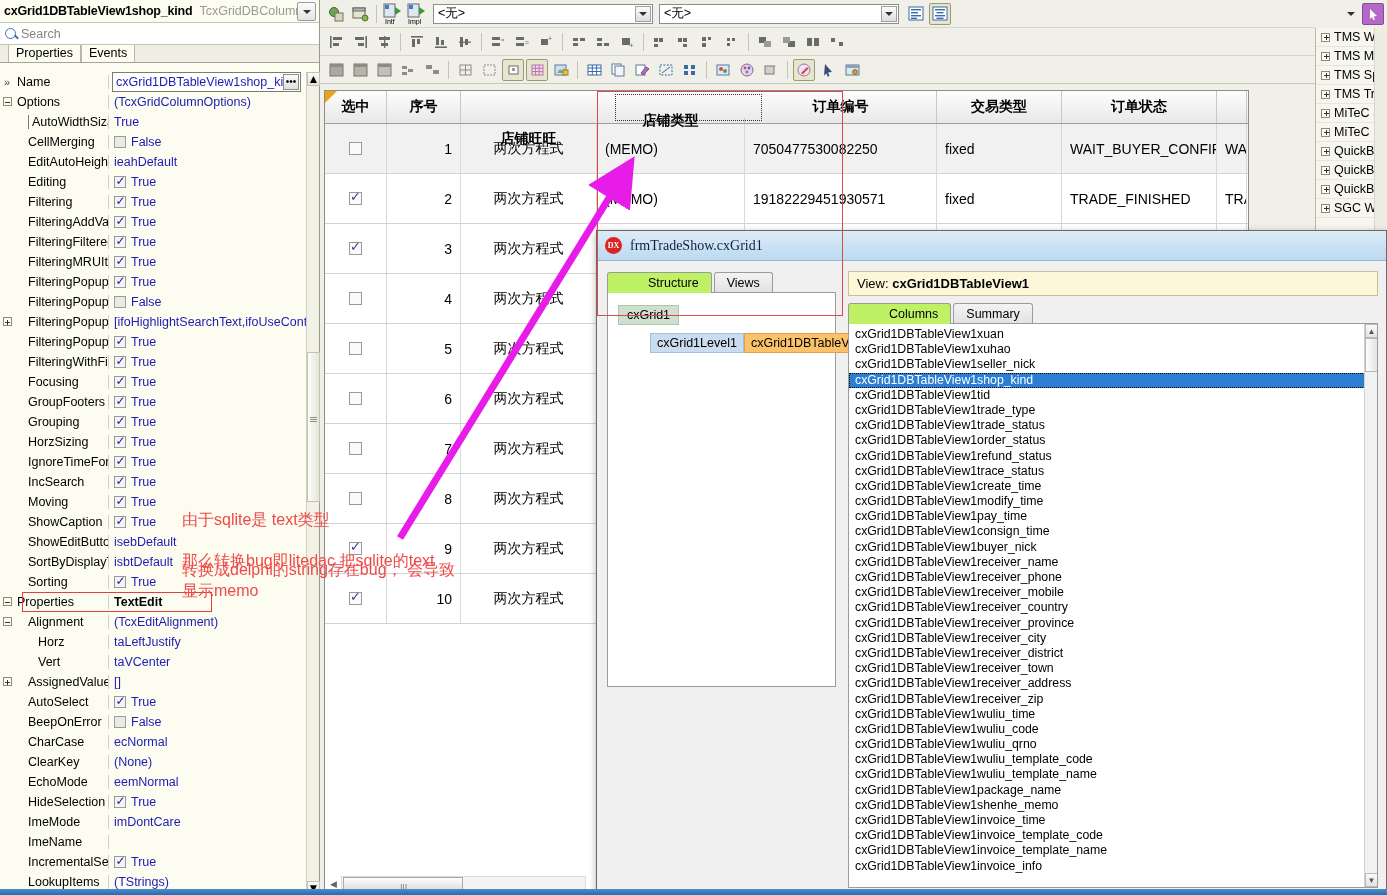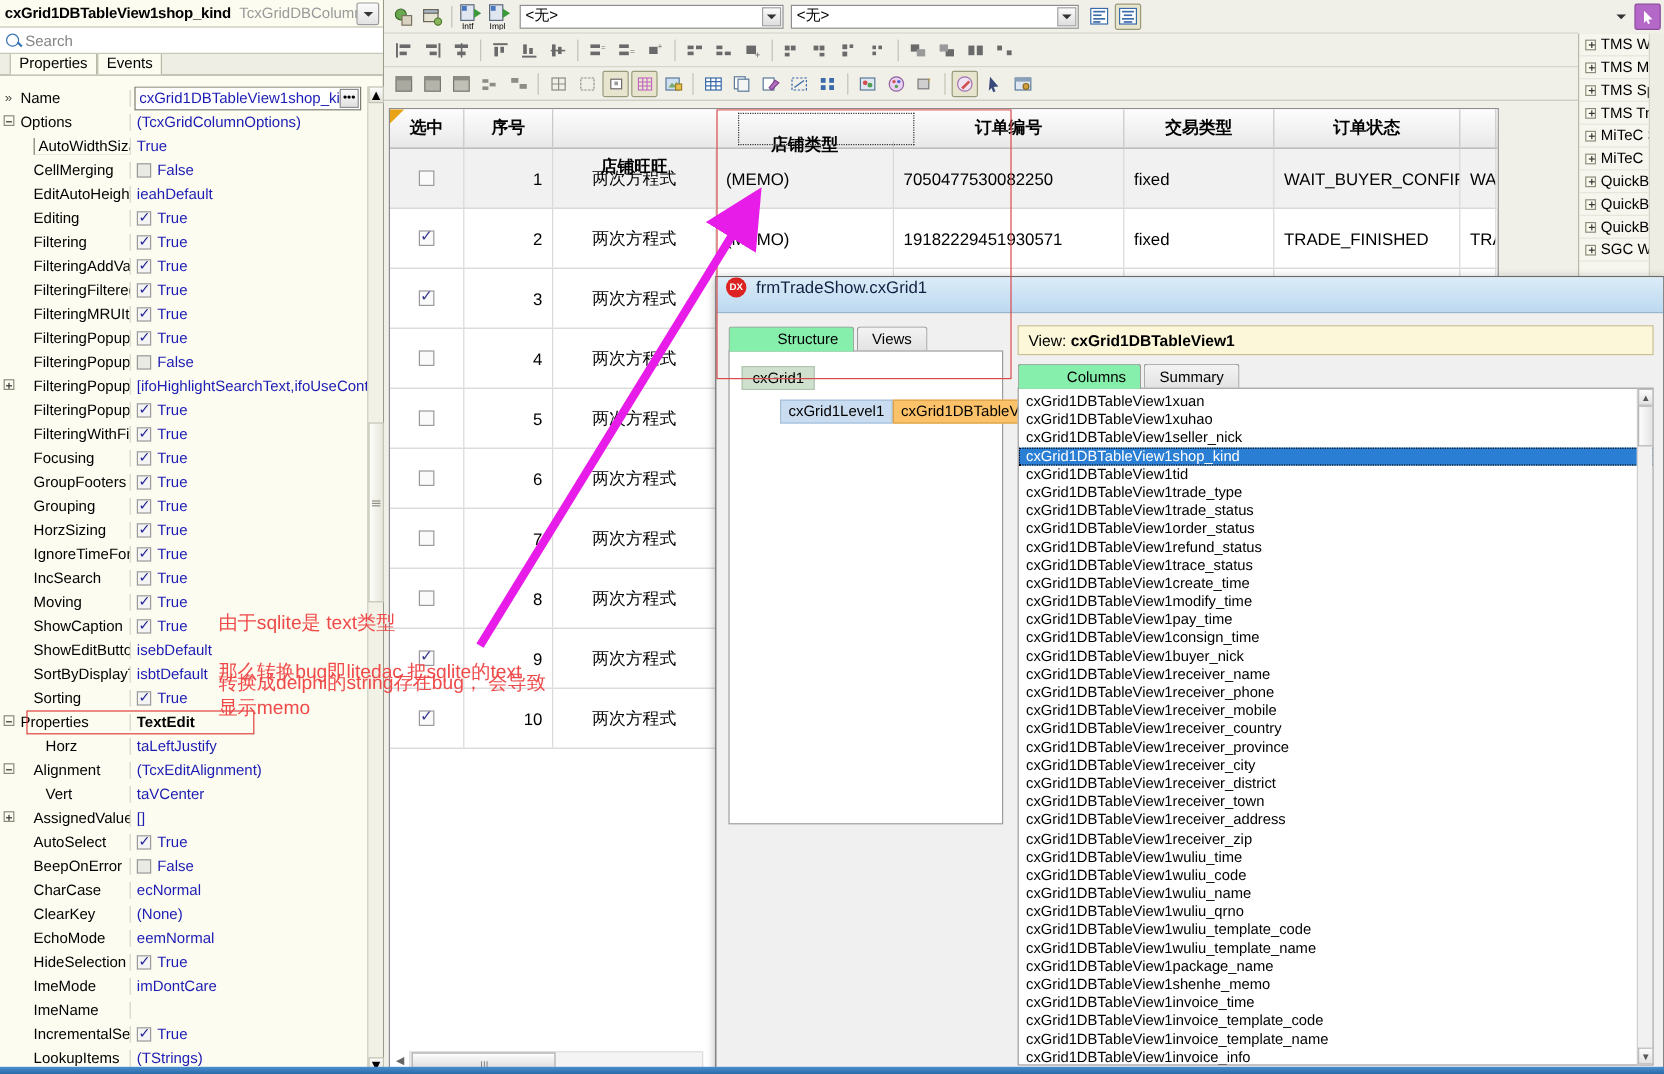--- a/index.html
+++ b/index.html
@@ -129,33 +129,33 @@
              border-left: 1px solid #b9b9ab; overflow: hidden; }
   .pal-item { height: 19px; display: flex; align-items: center; font-size: 12.5px; padding-left: 5px;
               border-bottom: 1px solid #e7e6dc; white-space: nowrap; }
   .pal-item .expander { margin-right: 4px; flex: 0 0 9px; }
   .pal-sb { position: absolute; right: 0; top: 0; width: 13px; bottom: 0; background: #eeede3; border-left: 1px solid #d5d4c8;}
   .pal-top { position:absolute; right:0; top:0; width:72px; height:28px; background:#f0efe8; display:flex; align-items:center; justify-content:flex-end; padding-right:2px;}
 
   
   #dlg { position: absolute; left: 596px; top: 230px; width: 791px; height: 665px;
          background: #f0f0f0; border: 1px solid #6a6a6a; box-shadow: 0 2px 7px rgba(0,0,0,0.3); overflow:hidden;}
-  .dlg-tb { height: 30px; background: linear-gradient(#dcecf8,#bcd9f0); display: flex; padding-left: 8px;
-            border-bottom: 1px solid #9ab6cc; }
+  .dlg-tb { height: 30px; background: linear-gradient(#dcecf8,#bcd9f0); display: flex; align-items: center; padding-left: 8px;
+            border-bottom: 1px solid #9ab6cc; font-family: Liberation Serif, serif; }
   .dx-logo { width: 17px; height: 17px; border-radius: 50%; background: #d22; color: #fff; font-size: 8px;
              display: flex; align-items: center; justify-content: center; font-weight: bold; }
   .dlg-title { margin-left: 8px; font-size: 14px; color: #102040; }
   .dlg-body { position: absolute; left: 0; top: 30px; right: 0; bottom: 0; display: flex; }
   .dlg-left { width: 245px; padding: 10px 6px 6px 10px; }
   .dlg-right { flex: 1; padding: 10px 8px 6px 6px; display: flex; flex-direction: column; }
 
   .tabstrip { display: flex; align-items: flex-end; height: 22px; }
   .tab { padding: 3px 12px 3px 12px; font-size: 12.5px; border: 1px solid #9b9b9b; border-bottom: none;
          background: linear-gradient(#f3f3f3,#e2e2e2); border-radius: 3px 3px 0 0; margin-right: 2px; }
-  .tab.sel { background: #86efac; position: relative; z-index: 2; padding-left: 40px; }
+  .tab.sel { background: #bef264; position: relative; z-index: 2; padding-left: 40px; }
   .tabpanel { border: 1px solid #9b9b9b; background: #fff; flex: 1; margin-top: -1px; position: relative; }
 
   .node-grid { position: absolute; left: 10px; top: 12px; padding: 2px 8px; background: #cfe0cf; border:1px solid #b0c4b0; font-size: 12.5px;}
   .node-row { position: absolute; left: 42px; top: 40px; display: flex; }
   .node-level { padding: 2px 6px; background: #c9dcf0; border: 1px solid #a6c0da; font-size: 12.5px; }
   .node-view { padding: 2px 6px; background: #fbc26a; border: 1px solid #dda24c; font-size: 12.5px; }
 
   .viewbar { background: #fbf7d8; border: 1px solid #c9c09a; padding: 4px 8px; font-size: 13px; }
   .viewbar b { font-size: 13px; }
   .collist { border: 1px solid #9b9b9b; background: #fff; flex: 1; margin-top: -1px; position: relative; overflow: hidden;}
@@ -385,29 +385,29 @@
             <div class="oi-val">
               <span class="chk on"></span>
               <span>True</span>
             </div>
           </div>
           <div class="oi-row">
             <div class="oi-gut"><span class="expander"></span></div>
             <div class="oi-name">Properties</div>
             <div class="oi-val bold">TextEdit</div>
           </div>
-          <div class="oi-row indent2">
-            <div class="oi-gut"></div>
-            <div class="oi-name">Horz</div>
-            <div class="oi-val">taLeftJustify</div>
-          </div>
           <div class="oi-row indent1">
             <div class="oi-gut"><span class="expander"></span></div>
             <div class="oi-name">Alignment</div>
             <div class="oi-val">(TcxEditAlignment)</div>
+          </div>
+          <div class="oi-row indent2">
+            <div class="oi-gut"></div>
+            <div class="oi-name">Horz</div>
+            <div class="oi-val">taLeftJustify</div>
           </div>
           <div class="oi-row indent2">
             <div class="oi-gut"></div>
             <div class="oi-name">Vert</div>
             <div class="oi-val">taVCenter</div>
           </div>
           <div class="oi-row indent1">
             <div class="oi-gut"><span class="expander plus"></span></div>
             <div class="oi-name">AssignedValues</div>
             <div class="oi-val">[]</div>
@@ -1149,21 +1149,20 @@
               <div class="col-item">cxGrid1DBTableView1receiver_mobile</div>
               <div class="col-item">cxGrid1DBTableView1receiver_country</div>
               <div class="col-item">cxGrid1DBTableView1receiver_province</div>
               <div class="col-item">cxGrid1DBTableView1receiver_city</div>
               <div class="col-item">cxGrid1DBTableView1receiver_district</div>
               <div class="col-item">cxGrid1DBTableView1receiver_town</div>
               <div class="col-item">cxGrid1DBTableView1receiver_address</div>
               <div class="col-item">cxGrid1DBTableView1receiver_zip</div>
               <div class="col-item">cxGrid1DBTableView1wuliu_time</div>
               <div class="col-item">cxGrid1DBTableView1wuliu_code</div>
-              <div class="col-item">cxGrid1DBTableView1wuliu_name</div>
               <div class="col-item">cxGrid1DBTableView1wuliu_qrno</div>
               <div class="col-item">cxGrid1DBTableView1wuliu_template_code</div>
               <div class="col-item">cxGrid1DBTableView1wuliu_template_name</div>
               <div class="col-item">cxGrid1DBTableView1package_name</div>
               <div class="col-item">cxGrid1DBTableView1shenhe_memo</div>
               <div class="col-item">cxGrid1DBTableView1invoice_time</div>
               <div class="col-item">cxGrid1DBTableView1invoice_template_code</div>
               <div class="col-item">cxGrid1DBTableView1invoice_template_name</div>
               <div class="col-item">cxGrid1DBTableView1invoice_info</div>
             </div>

